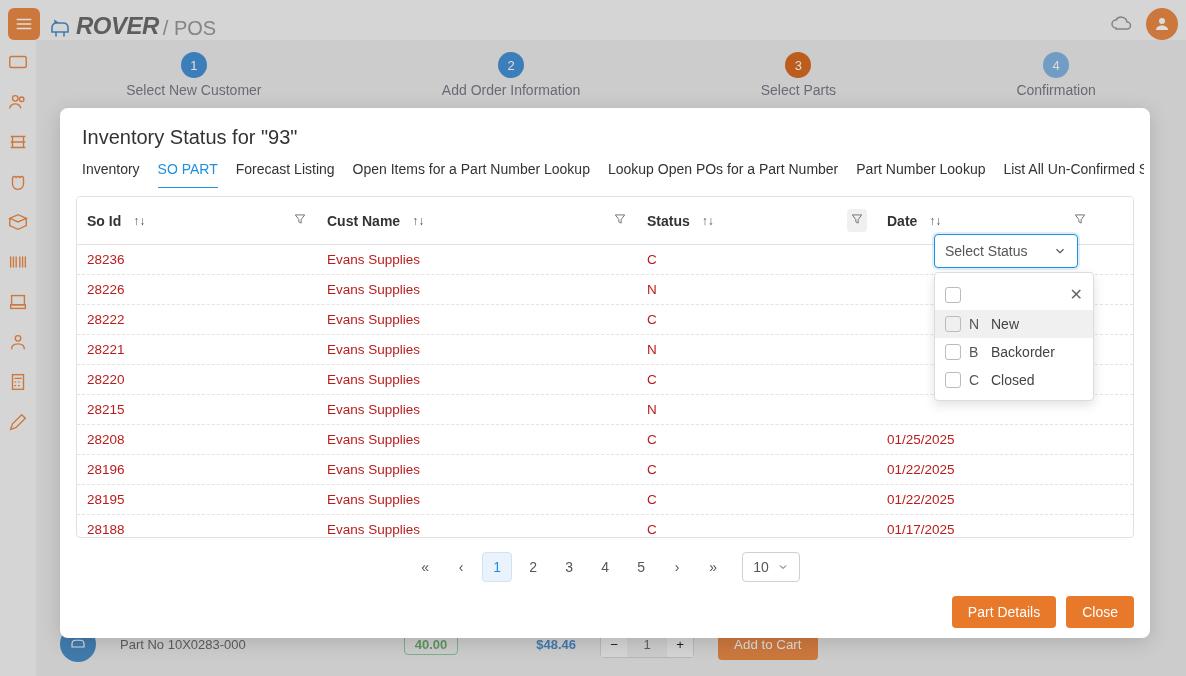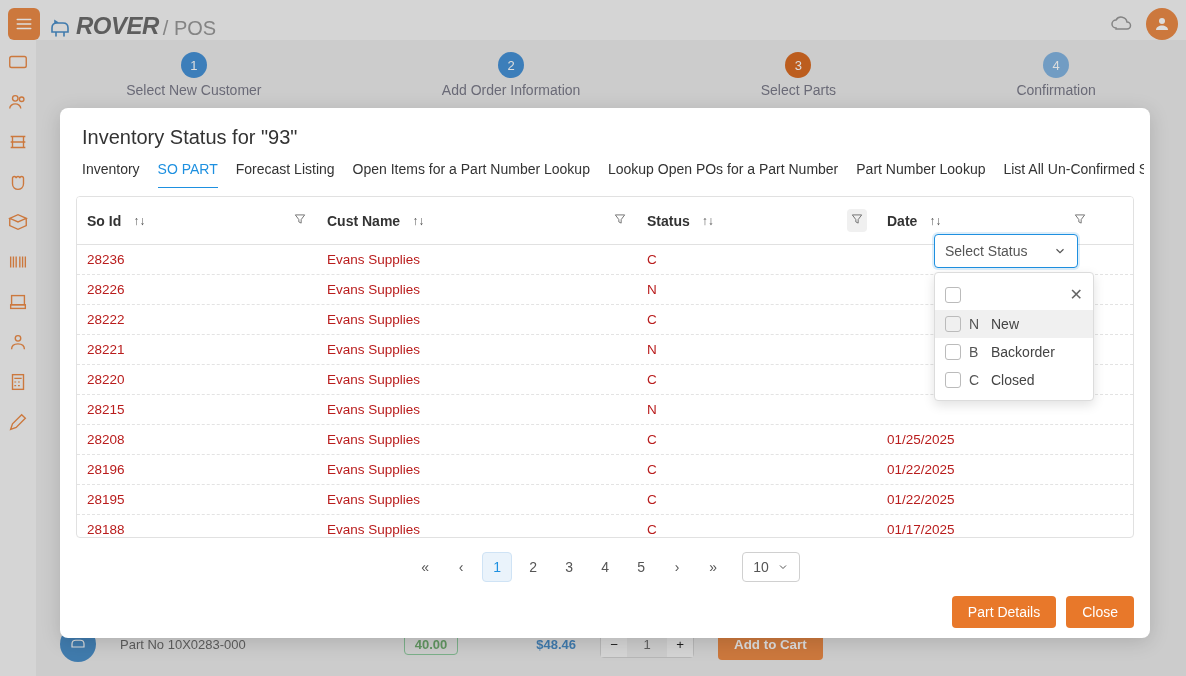--- a/index.html
+++ b/index.html
@@ -78,21 +78,21 @@
 .select-opt .code { width: 14px; color: #555; }
 
 
 .cart-strip { position: absolute; left: 60px; bottom: 10px; height: 44px; display: flex; align-items: center; gap: 24px; color: #555; font-size: 13px; justify-content: center; }
 .cart-icon { width: 36px; height: 36px; border-radius: 50%; background: #2e7cbf; display: flex; align-items: center; justify-content: center; color: #fff; }
 .cart-price-box { border: 1px solid #7cc38f; color: #5aa05a; border-radius: 4px; padding: 2px 10px; font-weight: 600; }
 .cart-price-blue { color: #2e7cbf; font-weight: 600; }
 .qty { display: flex; align-items: center; gap: 0; border: 1px solid #ccc; border-radius: 4px; }
 .qty button { width: 26px; height: 26px; background: #f4f4f4; border: none; cursor: pointer; }
 .qty span { width: 40px; text-align: center; }
-.add-cart { background: #e8782a; color: #fff; border: none; border-radius: 4px; padding: 8px 16px; cursor: pointer; font-weight: bold; }
+.add-cart { background: #e8782a; color: #fff; border: none; border-radius: 4px; padding: 8px 16px; cursor: pointer; }
 
 .cursor-hand { position: absolute; z-index: 30; font-size: 18px; color: #222; }
 </style>
 </head>
 <body>
 
 <div class="topbar">
   <div class="hamburger">
     <svg width="18" height="18" viewBox="0 0 24 24">
         <path d="M3 6h18M3 12h18M3 18h18" stroke="#fff" stroke-width="2" stroke-linecap="round"></path>

